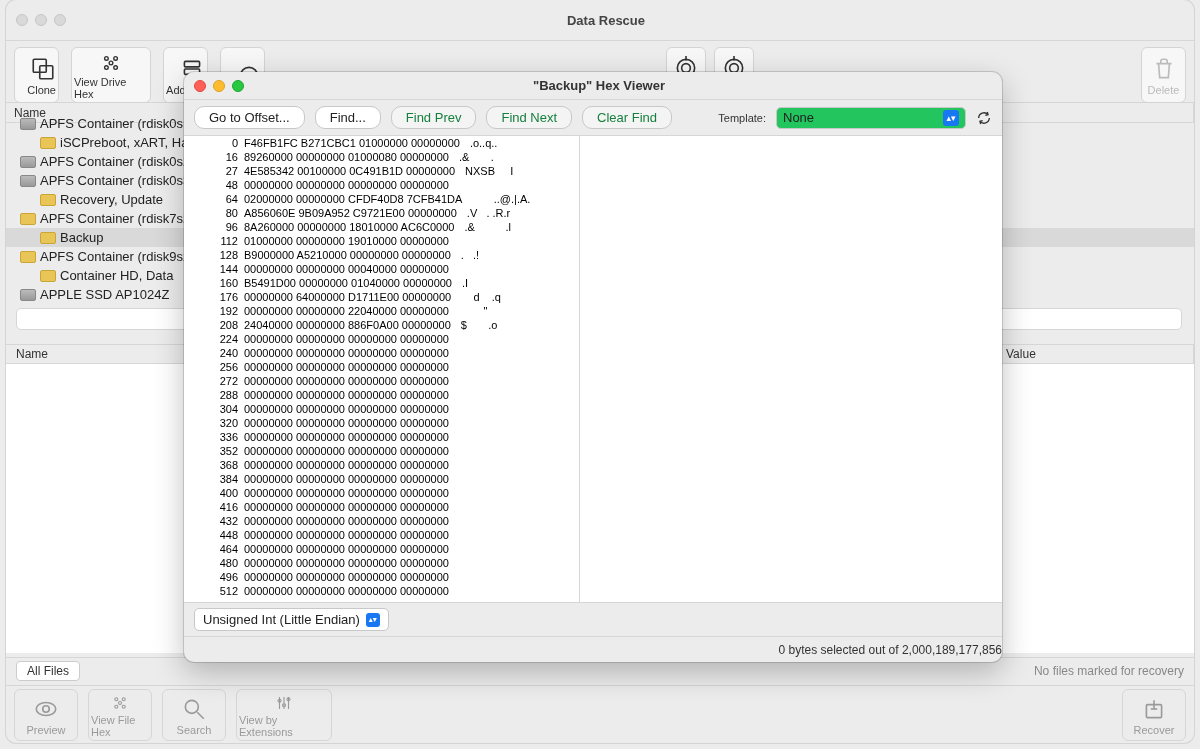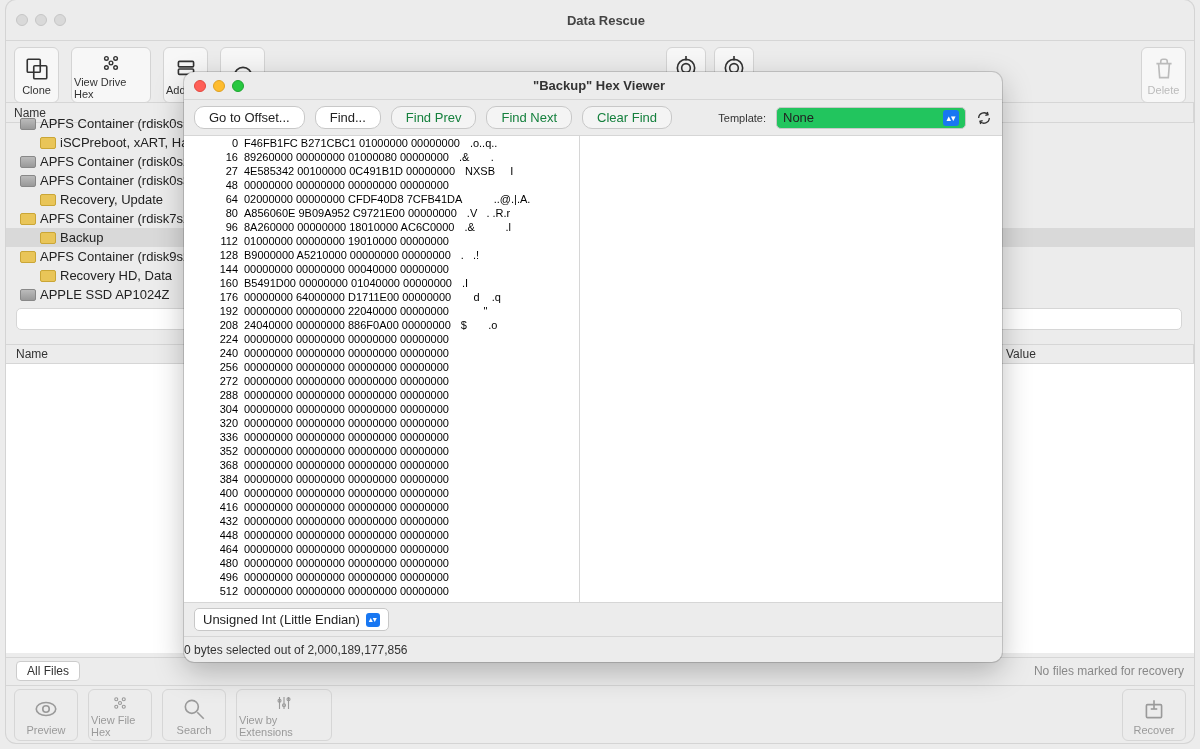--- a/index.html
+++ b/index.html
@@ -7,21 +7,21 @@
 
 
 .main-window { position: absolute; left: 6px; top: 0; right: 6px; bottom: 6px; background: #ececec; border-radius: 10px; box-shadow: 0 0 0 1px rgba(0,0,0,.1); }
 .main-titlebar { height: 41px; display: flex; align-items: center; padding: 0 10px; border-bottom: 1px solid #d6d6d6; }
 .traffic { display: flex; gap: 7px; margin-right: 12px; }
 .traffic span { width: 12px; height: 12px; border-radius: 50%; background: #d9d9d9; border: 1px solid #c6c6c6; }
 .main-titlebar .title { flex: 1; text-align: center; font-weight: 600; color: #444; }
 
 .toolbar-main { display: flex; padding: 6px 8px 0 8px; gap: 12px; border-bottom: 1px solid #d6d6d6; height: 62px; position: relative; }
 .tool-btn { display: flex; flex-direction: column; align-items: center; justify-content: center; width: 80px; height: 56px; background: #f7f7f7; border: 1px solid #d4d4d4; border-radius: 6px; font-size: 11px; color: #333; cursor: pointer; padding: 4px 2px 2px 2px; gap: 2px; }
-.tool-btn.narrow { width: 45px; }
+.tool-btn.narrow { width: 45px; align-items: flex-end; }
 .tool-btn svg { width: 26px; height: 26px; stroke: #333; fill: none; stroke-width: 1.5; }
 .toolbar-right { position: absolute; right: 8px; top: 6px; display: flex; gap: 8px; }
 .toolbar-center-icons { position: absolute; left: 660px; top: 6px; display: flex; gap: 8px; }
 .toolbar-center-icons .tool-btn, .toolbar-right .tool-btn { width: 40px; height: 40px; }
 
 .columns-header { display: flex; border-bottom: 1px solid #d6d6d6; height: 20px; align-items: center; background: #ececec; }
 .columns-header .col { padding-left: 8px; font-size: 12px; color: #333; border-right: 1px solid #d6d6d6; height: 100%; display:flex; align-items:center; }
 
 .tree-panel { position: absolute; left: 0; top: 112px; width: 100%; bottom: 410px; overflow: hidden; }
 .tree { padding: 2px 0; }
@@ -71,21 +71,21 @@
 .hex-left::-webkit-scrollbar{width:10px;} .hex-left::-webkit-scrollbar-thumb{background:#c9c9c9;border-radius:5px;}
 .hex-row { display:flex; white-space:pre; padding-left:6px; }
 .hex-row .off { width:54px; text-align:right; color:#000; padding-right:6px; }
 .hex-row .bytes { flex:0 0 auto; color:#000; }
 .hex-row .ascii { padding-left:10px; color:#000; }
 .hex-right { flex:1; background:#fff; }
 
 .hex-footer1 { height:34px; border-top:1px solid #d6d6d6; display:flex; align-items:center; padding:0 10px; }
 .format-select { background:#fff; border:1px solid #c8c8c8; border-radius:5px; padding:3px 8px; font-size:13px; display:flex; align-items:center; gap:6px; }
 .format-select .arrows { width:14px; height:14px; background:#1877f2; border-radius:3px; color:#fff; font-size:8px; display:flex; flex-direction:column; align-items:center; justify-content:center; line-height:5px; }
-.hex-footer2 { height:26px; border-top:1px solid #d6d6d6; display:flex; align-items:center; justify-content:flex-start; font-size:12px; color:#333; }
+.hex-footer2 { height:26px; border-top:1px solid #d6d6d6; display:flex; align-items:center; justify-content:flex-end; font-size:12px; color:#333; }
 </style>
 </head>
 <body>
 
 <div class="main-window">
   <div class="main-titlebar">
     <div class="traffic">
       <span></span>
       <span></span>
       <span></span>
@@ -188,21 +188,21 @@
         <div class="tree-row selected indent1">
           <span class="icon icon-folder y"></span>
           <span>Backup</span>
         </div>
         <div class="tree-row">
           <span class="icon icon-folder y"></span>
           <span>APFS Container (rdisk9s2)</span>
         </div>
         <div class="tree-row indent1">
           <span class="icon icon-folder y"></span>
-          <span>Recovery HD, Data</span>
+          <span>Container HD, Data</span>
         </div>
         <div class="tree-row">
           <span class="icon icon-drive"></span>
           <span>APPLE SSD AP1024Z</span>
         </div>
       </div>
   </div>
 
   <div class="search-row"></div>
 

